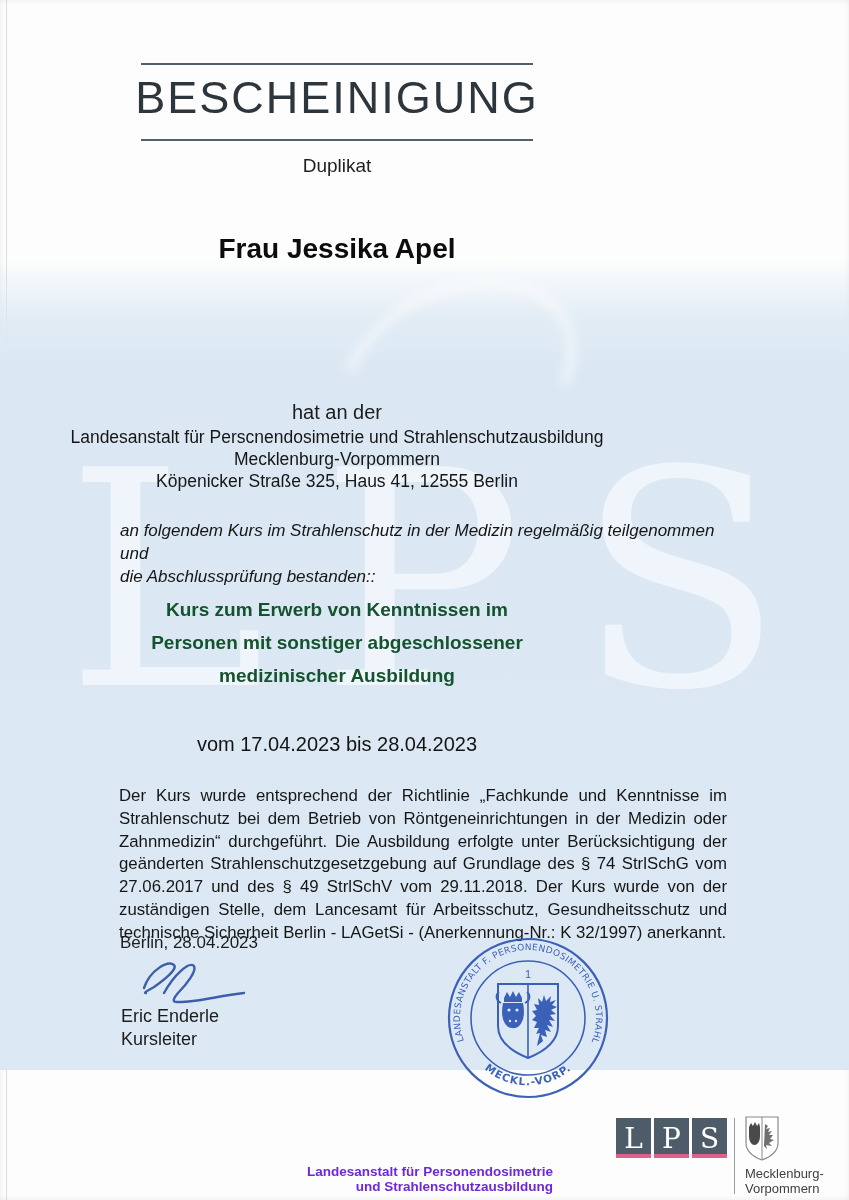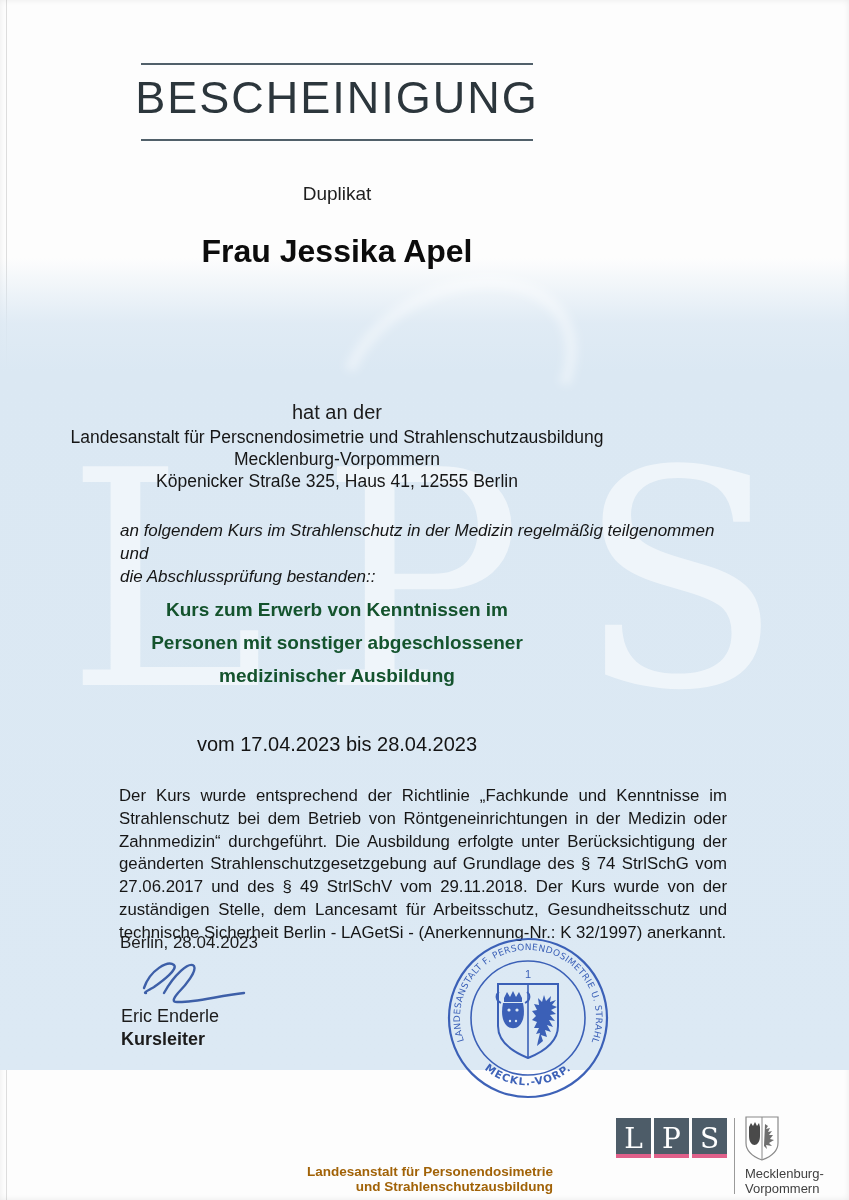--- a/index.html
+++ b/index.html
@@ -30,48 +30,48 @@
   }
   .layer{position:absolute;left:0;top:16px;width:674px;height:1200px;z-index:3;}
 
   .rule{position:absolute;left:50%;transform:translateX(-50%);width:392px;height:2px;background:#51606a;}
   .rule-top{top:47px;}
   .rule-bottom{top:123px;}
   .doc-title{
     position:absolute;left:0;right:0;top:56px;text-align:center;
     font-size:45px;font-weight:400;letter-spacing:2px;color:#2c363c;
   }
-  .duplikat{position:absolute;left:0;right:0;top:139px;text-align:center;font-size:19px;color:#1f1f1f;margin-top:28px;}
-  .recipient{position:absolute;left:0;right:0;top:217px;text-align:center;font-size:32px;font-weight:bold;color:#0c0c0c;}
+  .duplikat{position:absolute;left:0;right:0;top:139px;text-align:center;font-size:19px;color:#1f1f1f;}
+  .recipient{position:absolute;left:0;right:0;top:217px;text-align:center;font-size:28px;font-weight:bold;color:#0c0c0c;}
   .lead{position:absolute;left:0;right:0;top:385px;text-align:center;font-size:20px;}
   .address{position:absolute;left:0;right:0;top:410px;text-align:center;font-size:17.5px;line-height:22px;color:#161616;}
   .intro{position:absolute;left:120px;top:503px;width:614px;font-size:17px;line-height:23px;color:#161616;font-style:italic;}
   .course-title{
     position:absolute;left:0;right:0;top:577px;text-align:center;
     font-size:19px;font-weight:bold;line-height:33px;color:#14532d;
   }
   .date-range{position:absolute;left:0;right:0;top:717px;text-align:center;font-size:20px;color:#141414;}
   .body-par{position:absolute;left:119px;top:769px;width:608px;font-size:16.8px;line-height:22.8px;color:#161616;}
   .body-par .jline{text-align:justify;text-align-last:justify;}
   .body-par .jline:last-child{text-align-last:left;}
   .place-date{position:absolute;left:120px;top:917px;font-size:17px;}
   .sig-svg{position:absolute;left:116px;top:934px;}
   .signer-name{position:absolute;left:121px;top:990px;font-size:18px;}
-  .signer-role{position:absolute;left:121px;top:1013px;font-size:18px;font-weight:bold;}
+  .signer-role{position:absolute;left:121px;top:1013px;font-size:18px;}
   .seal-svg{position:absolute;left:441px;top:915px;opacity:.92;}
 
   .footer-logo{position:absolute;left:616px;top:1102px;display:flex;gap:3px;}
   .lps-square{
     width:35px;height:40px;position:relative;display:flex;align-items:center;justify-content:center;
     font-family:"DejaVu Serif","Liberation Serif",serif;font-size:28px;color:#ffffff;
   }
   .lps-square .bar{position:absolute;left:0;bottom:0;width:100%;height:4px;}
   .footer-org{
     position:absolute;right:121px;top:1148px;text-align:right;
-    font-size:13.5px;font-weight:bold;line-height:15px;color:#a16207;
+    font-size:13.5px;font-weight:bold;line-height:15px;color:#6d28d9;
   }
   .footer-divider{position:absolute;left:734px;top:1102px;width:1px;height:76px;background:#9a9a9a;}
   .mini-arms{position:absolute;left:745px;top:1100px;}
   .footer-region{
     position:absolute;left:745px;top:1150px;font-size:13px;line-height:15px;color:#3f3f3f;
   }
 </style>
 </head>
 <body>
 

